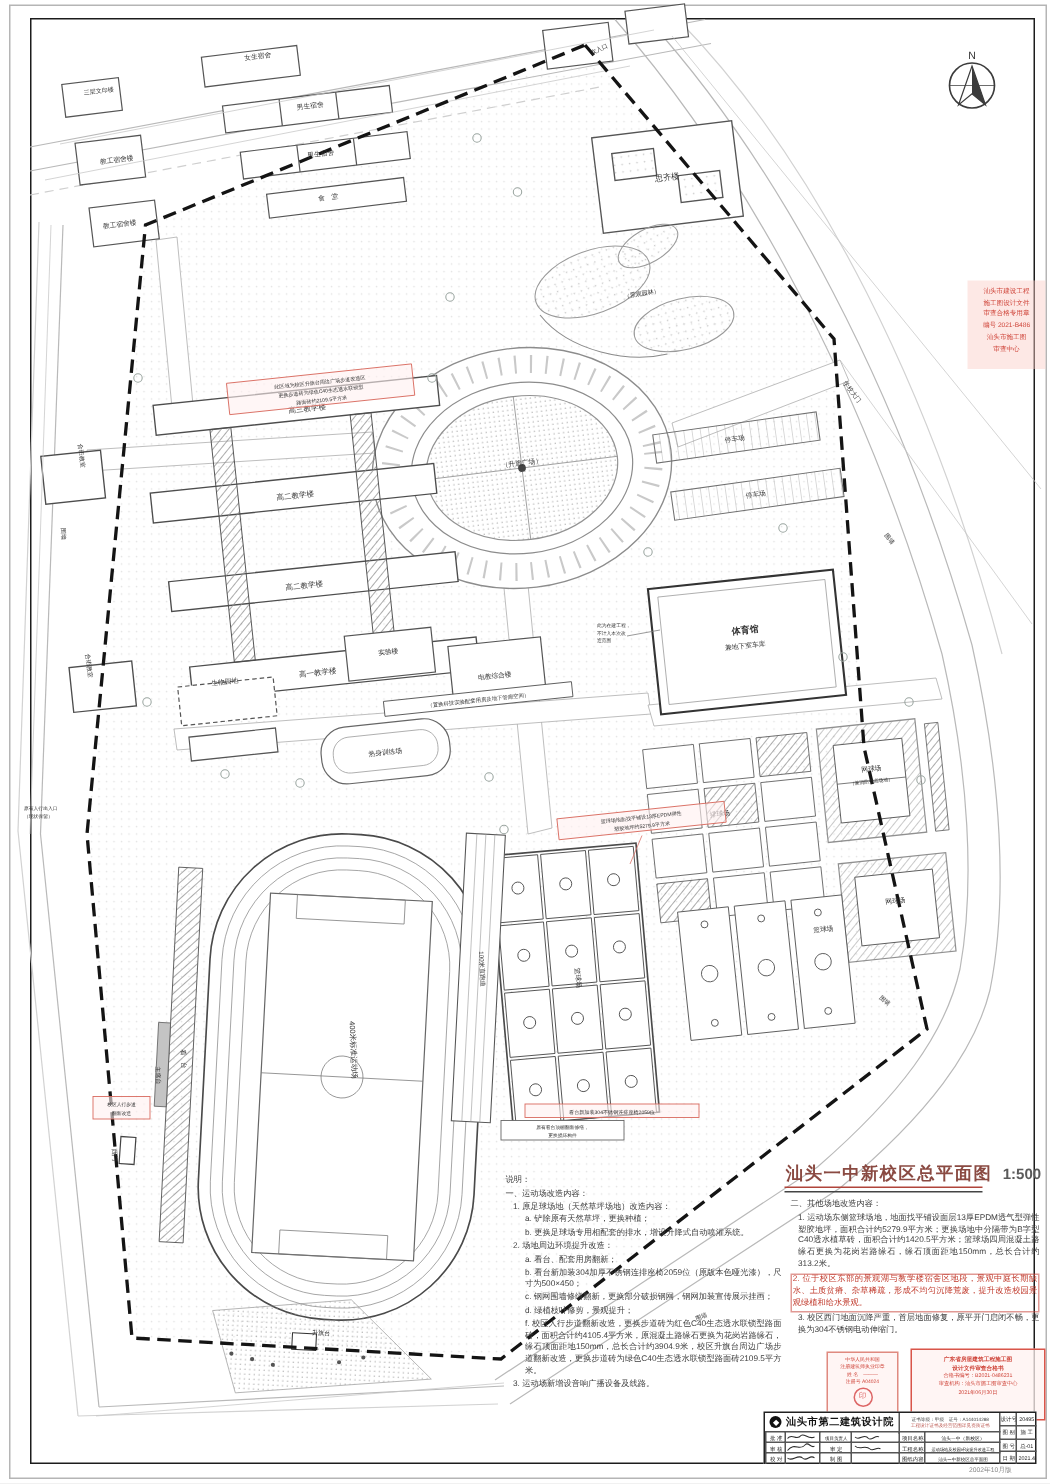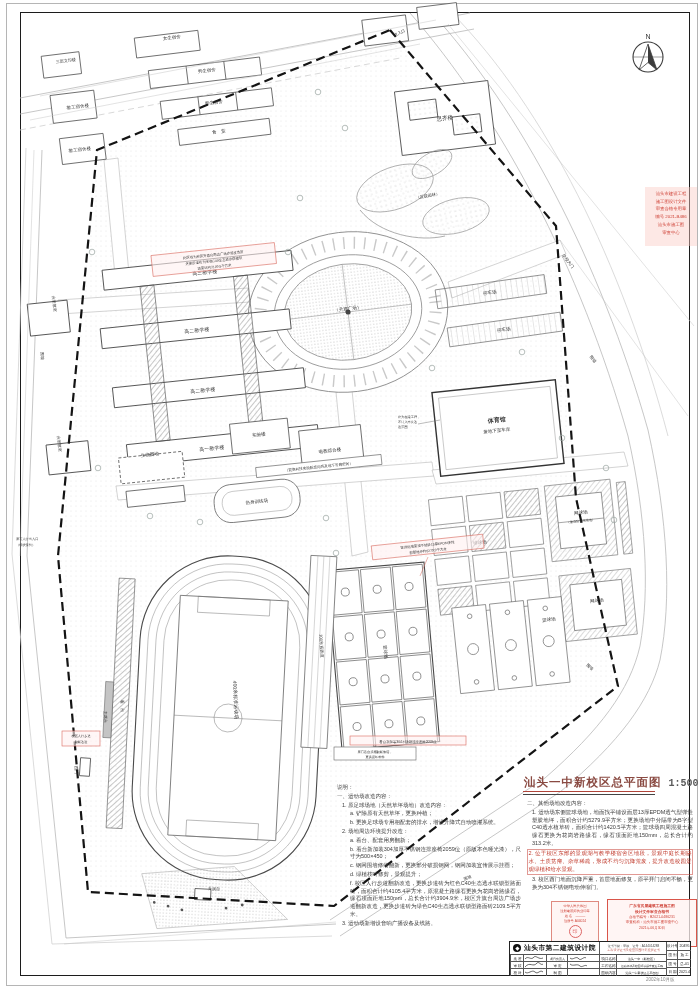--- a/index.html
+++ b/index.html
@@ -4,21 +4,21 @@
 <style>
   html,body{margin:0;padding:0;background:#e8e8e8;}
   .sheet{position:relative;width:700px;height:989px;background:#ffffff;overflow:hidden;
          font-family:"Liberation Sans","DejaVu Sans",sans-serif;}
   .frame-outer{position:absolute;left:6px;top:3px;width:690px;height:981px;border:1px solid #b5b5b5;}
   .frame-inner{position:absolute;left:20px;top:12px;width:668px;height:962px;border:1.6px solid #1c1c1c;}
   svg{position:absolute;left:0;top:0;}
   svg text{font-family:"Liberation Sans","DejaVu Sans",sans-serif;fill:#333;}
   
   .dtitle{position:absolute;left:524px;top:775px;color:#8a4a42;font-weight:bold;
-          font-size:11.5px;letter-spacing:1px;white-space:nowrap;font-family:Liberation Mono, monospace;}
+          font-size:11.5px;letter-spacing:1px;white-space:nowrap;}
   .dtitle .scale{color:#5a5a5a;font-weight:bold;font-size:10px;letter-spacing:0;margin-left:7px;}
   .dtitle-u1{position:absolute;left:523px;top:791px;width:132px;height:0;border-top:1px solid #b0443a;}
   .dtitle-u2{position:absolute;left:523px;top:794px;width:132px;height:0;border-top:1.6px solid #444;}
   
   .notes{position:absolute;font-size:5.5px;line-height:1.42;color:#3d3d3d;text-align:justify;}
   .notes-left{left:337px;top:784px;width:184px;}
   .notes-right{left:527px;top:800px;width:166px;}
   .nl{margin:0 0 1px 0;}
   .lvl1{padding-left:5px;}
   .lvl2{padding-left:13px;}

